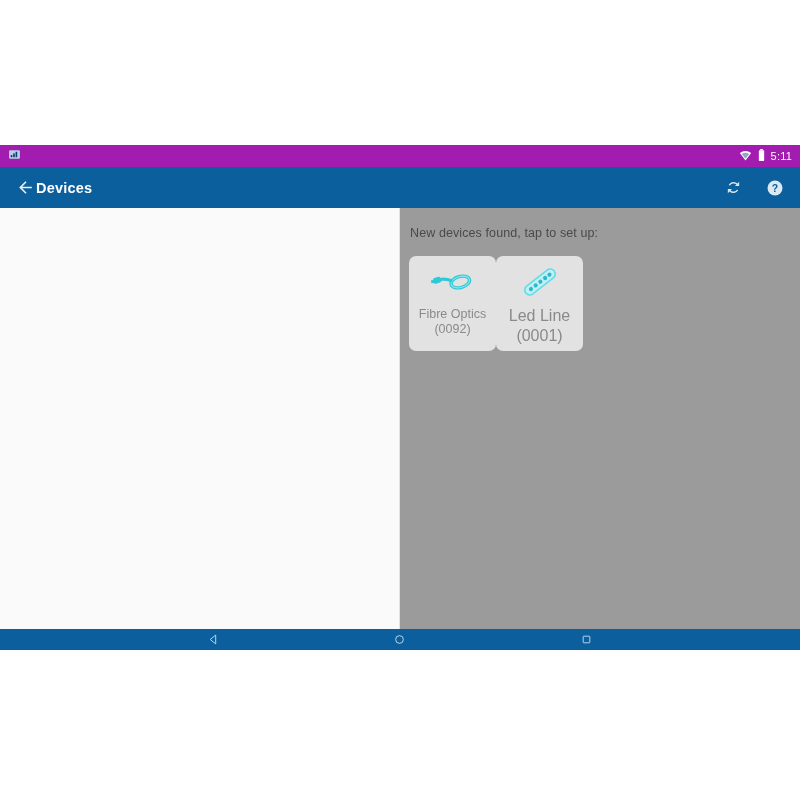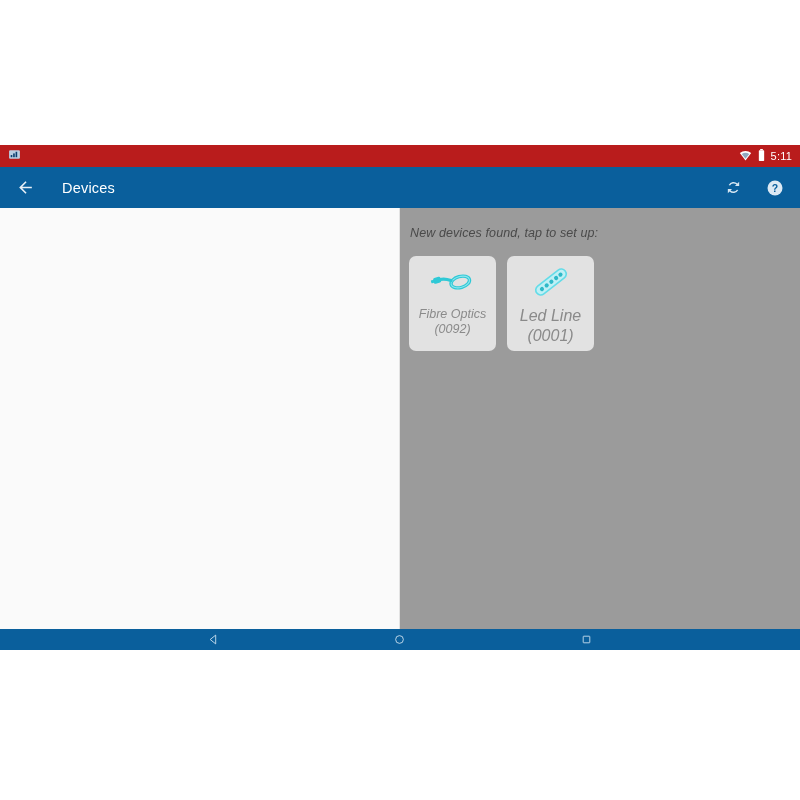--- a/index.html
+++ b/index.html
@@ -18,21 +18,21 @@
     top: 145px;
     width: 800px;
     height: 505px;
     overflow: hidden;
   }
 
   
   .status-bar {
     position: relative;
     height: 22px;
-    background: #b91c1c;
+    background: #a21caf;
     display: flex;
     align-items: center;
     padding: 0 8px;
   }
   .status-left { display: flex; align-items: center; gap: 6px; }
   .status-right {
     margin-left: auto;
     display: flex;
     align-items: center;
     gap: 6px;
@@ -50,22 +50,21 @@
     position: relative;
     height: 41px;
     background: #0a5f9c;
     display: flex;
     align-items: center;
     padding: 0 14px;
   }
   .toolbar-title {
     color: #ffffff;
     font-size: 14.5px;
-    font-weight: normal;
-    margin-left: 26px;
+    font-weight: bold;
     letter-spacing: 0.2px;
   }
   .toolbar-actions {
     margin-left: auto;
     display: flex;
     align-items: center;
     gap: 20px;
   }
   .icon-btn {
     width: 22px;
@@ -74,41 +73,40 @@
     align-items: center;
     justify-content: center;
     cursor: pointer;
   }
 
   
   .content {
     position: relative;
     height: 421px;
     display: flex;
-    font-style: italic;
   }
   .pane-left {
     width: 400px;
     background: #fafafa;
     border-right: 1px solid #e3e3e3;
   }
   .pane-right {
     flex: 1;
     background: #9b9b9b;
     padding: 18px 0 0 9px;
   }
   .found-label {
     color: #4a4a4a;
     font-size: 12.5px;
     margin-left: 1px;
     margin-bottom: 16px;
     letter-spacing: 0.1px;
   }
 
-  .card-row { display: flex; gap: 11px; }
+  .card-row { display: flex; }
 
   .device-card {
     width: 87px;
     height: 95px;
     background: #e2e2e2;
     border-radius: 7px;
     display: flex;
     flex-direction: column;
     align-items: center;
     justify-content: flex-start;

